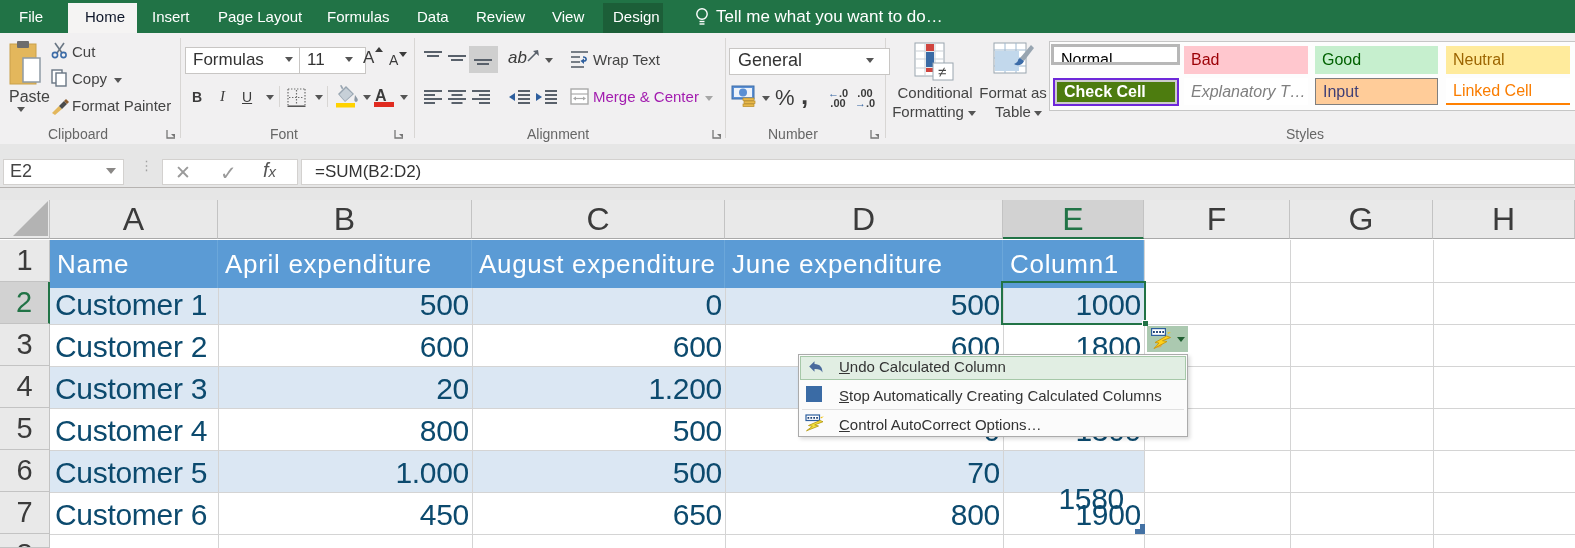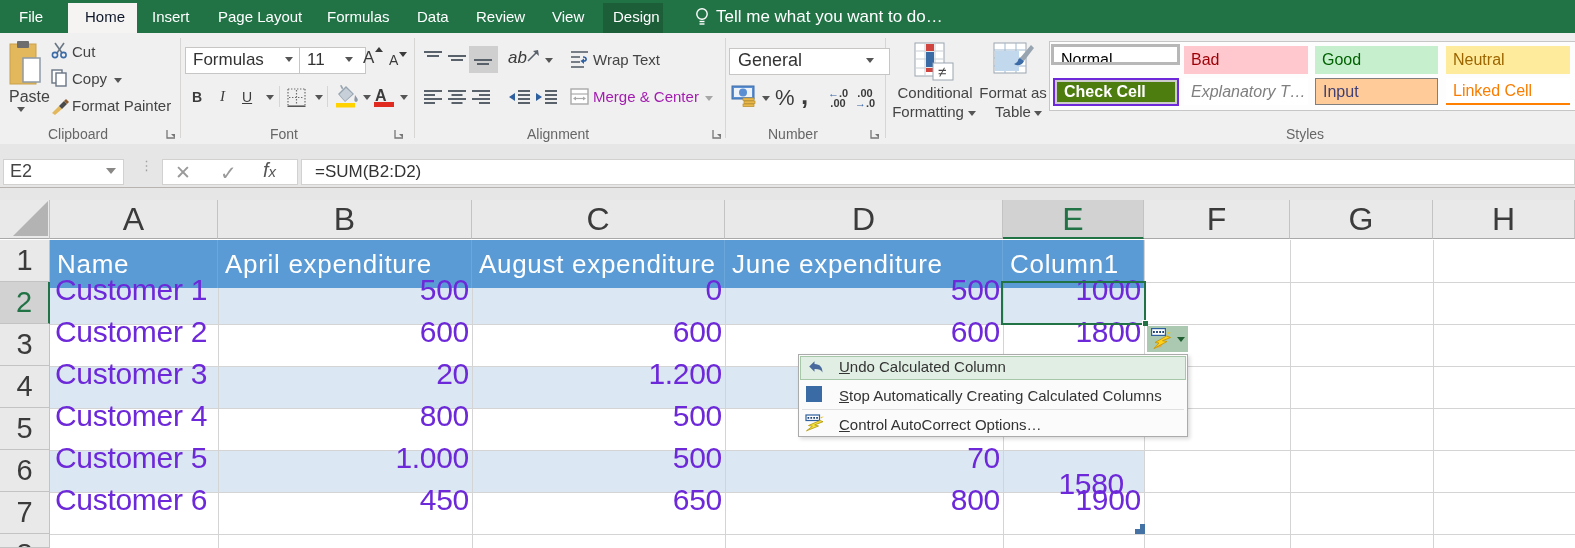--- a/index.html
+++ b/index.html
@@ -9,21 +9,21 @@
 .ric{color:#444;font-size:15px}
 .glab{color:#666;font-size:14px}
 .vsep{position:absolute;top:38px;height:100px;width:1px;background:#d8d6d4}
 .combo{position:absolute;background:#fff;border:1px solid #c8c6c4;color:#333}
 .dlg{position:absolute;width:10px;height:10px}
 .chip{position:absolute;width:124px;height:28px;font-size:16px;line-height:28px;padding-left:7px;box-sizing:border-box;white-space:nowrap;overflow:hidden}
 .colh{position:absolute;top:200px;height:39px;background:#e9e9e9;border-right:1px solid #c3c3c3;box-sizing:border-box;color:#3b3b3b;font-size:32px;text-align:center;line-height:38px;font-weight:400}
 .rowh{position:absolute;left:0;width:50px;background:#e9e9e9;border-bottom:1px solid #c3c3c3;box-sizing:border-box;color:#3b3b3b;font-size:29px;text-align:center}
 .gvl{position:absolute;width:1px;background:#d4d4d4}
 .ghl{position:absolute;height:1px;background:#d4d4d4}
-.cell{position:absolute;height:42px;font-size:30px;letter-spacing:-0.3px;color:#6d28d9;display:flex;align-items:flex-end;box-sizing:border-box;padding-bottom:17px}
+.cell{position:absolute;height:42px;font-size:30px;letter-spacing:-0.3px;color:#0c4a6e;display:flex;align-items:flex-end;box-sizing:border-box;padding-bottom:2px}
 .num{justify-content:flex-end;padding-right:3px}
 .txt{justify-content:flex-start;padding-left:5px}
 .hcell{position:absolute;height:48px;top:240px;font-size:26px;font-weight:normal;letter-spacing:0.7px;color:#fff;display:flex;align-items:flex-end;box-sizing:border-box;padding-bottom:8px;padding-left:7px;background:#5b9bd5}
 .mi{position:absolute;left:839px;font-size:15px;color:#333;white-space:nowrap}
 .mi u{text-decoration-thickness:1px}
 </style>
 </head>
 <body>
 
 <div class="ab" style="left:0;top:0;width:1575px;height:33px;background:#217346"></div>

